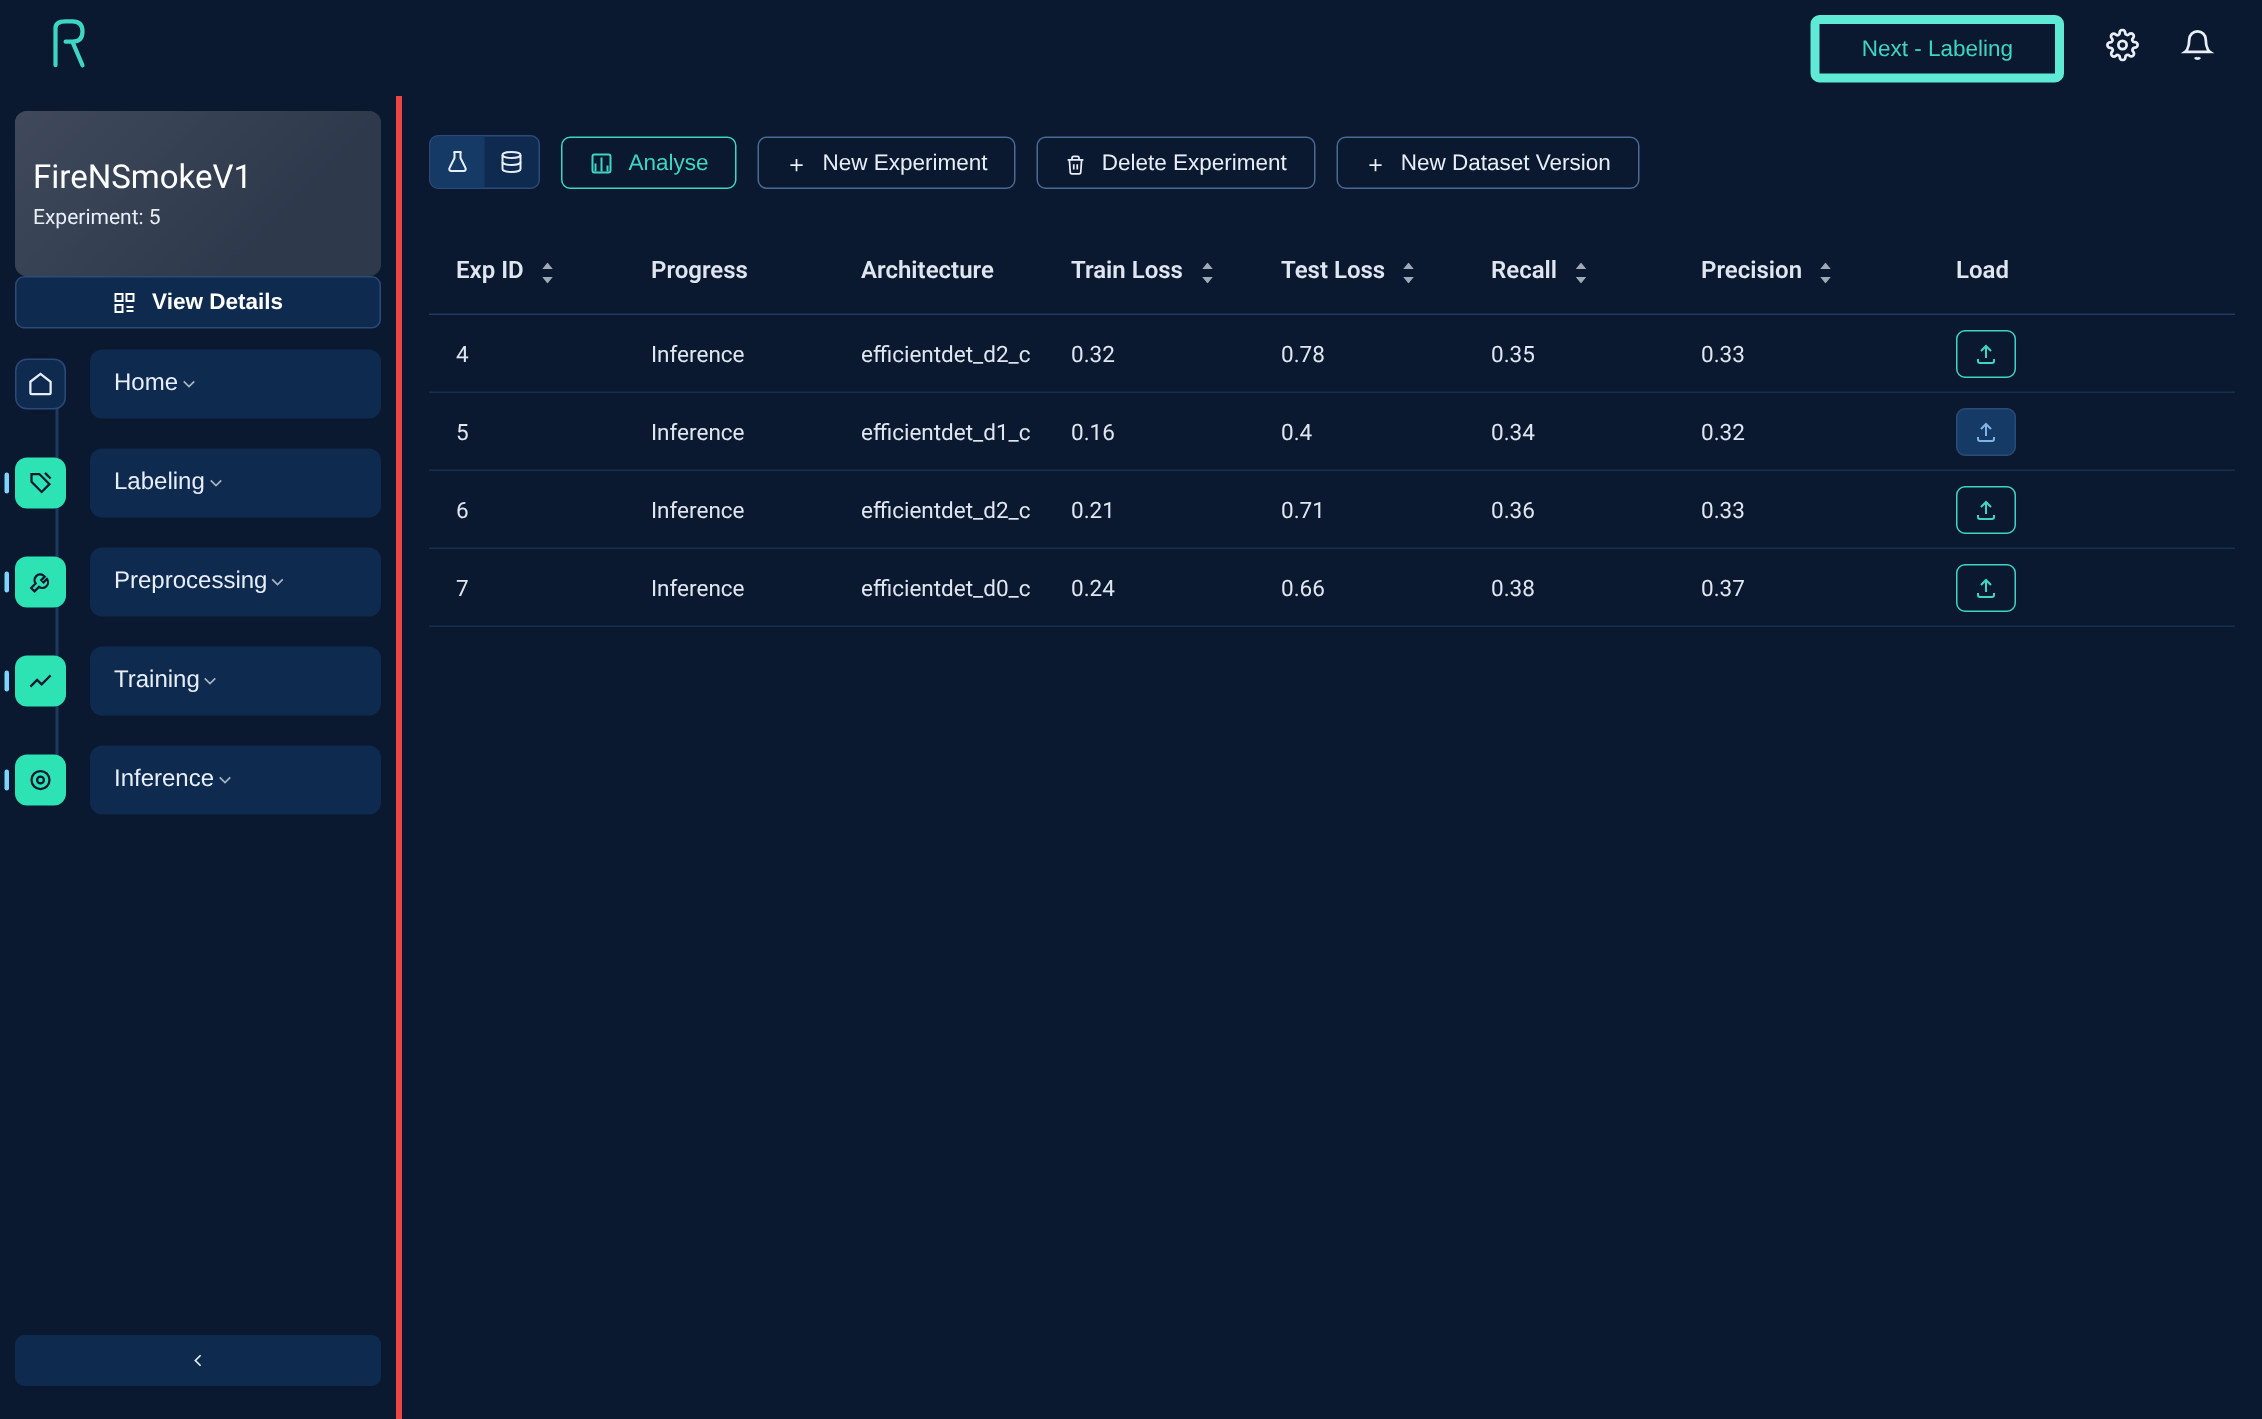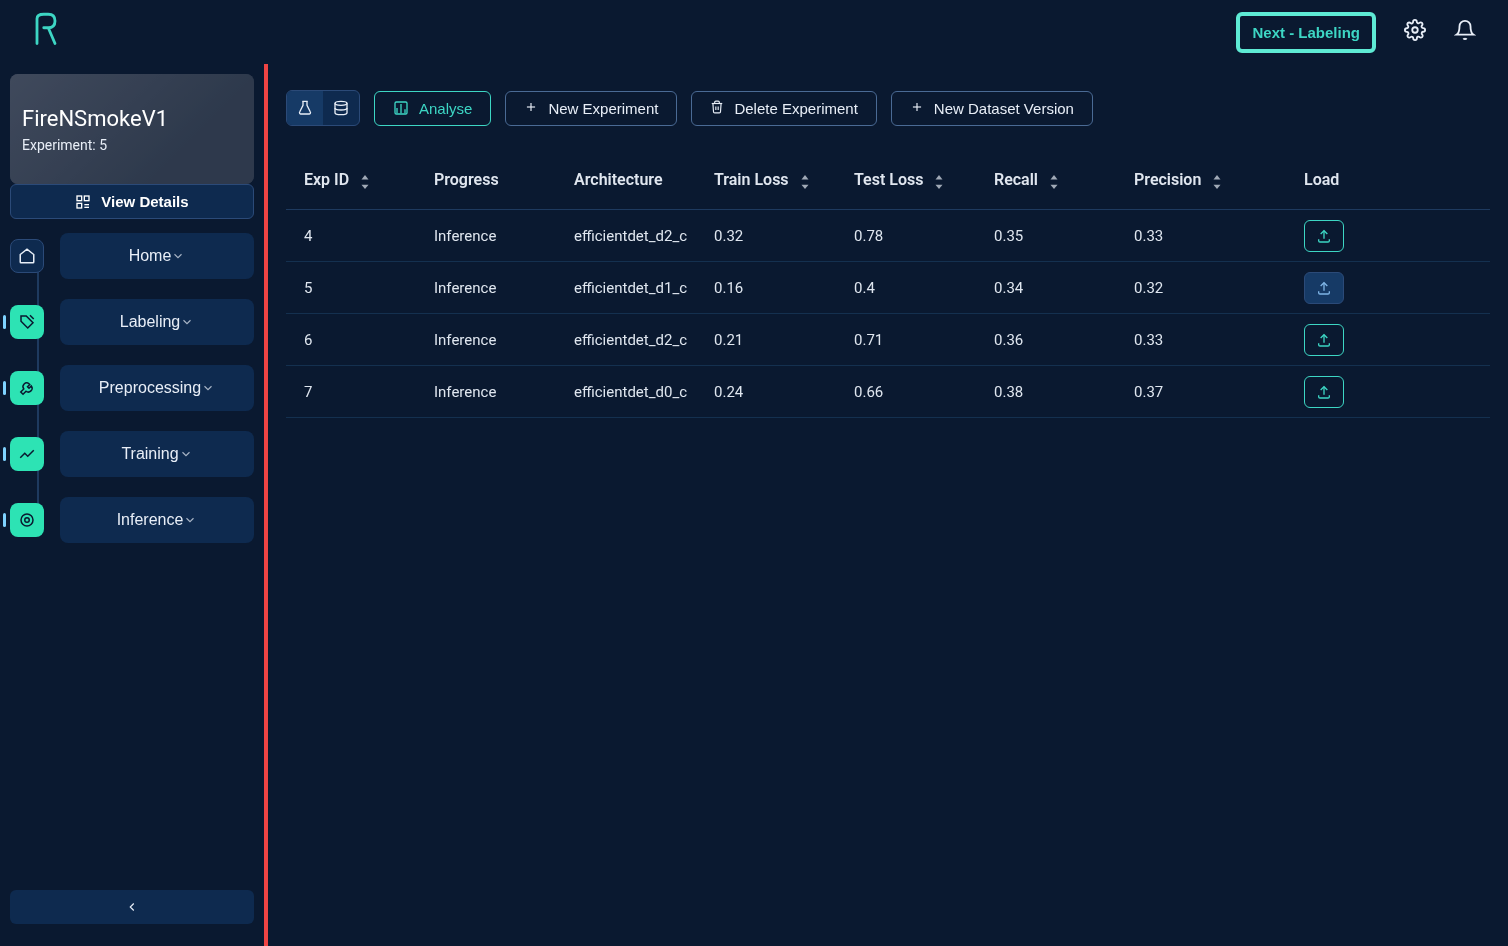--- a/index.html
+++ b/index.html
@@ -18,27 +18,27 @@
 .header {
   height: 64px;
   display: flex;
   align-items: center;
   justify-content: space-between;
   padding: 0 32px;
 }
 .logo { width: 28px; height: 36px; color: #3dd6c4; }
 .header-right { display: flex; align-items: center; gap: 28px; }
 .btn-next {
-  border: 4px solid #5eead4;
+  border: 6px solid #5eead4;
   color: #3dd6c4;
   background: transparent;
-  padding: 8px 12px;
+  padding: 8px 28px;
   border-radius: 6px;
   font-size: 15px;
-  font-weight: 700;
+  font-weight: 400;
   cursor: pointer;
 }
 .header-icon { width: 22px; height: 22px; color: #e8eef7; cursor: pointer; }
 
 
 .body { display: flex; flex: 1; min-height: 0; }
 
 
 .sidebar {
   width: 268px;
@@ -121,21 +121,21 @@
   flex: 1;
   background: #0e2a4f;
   border: none;
   color: #e8eef7;
   text-align: left;
   padding: 14px 16px;
   border-radius: 8px;
   font-size: 16px;
   display: flex;
   align-items: center;
-  justify-content: center;
+  justify-content: flex-start;
   cursor: pointer;
 }
 .nav-btn .chevron { width: 14px; height: 14px; opacity: 0.7; }
 .nav-tick {
   position: absolute;
   left: -7px;
   top: 50%;
   transform: translateY(-50%);
   width: 3px;
   height: 14px;
@@ -159,21 +159,21 @@
   cursor: pointer;
 }
 
 
 .main { flex: 1; padding: 26px 18px 0 18px; min-width: 0; }
 .toolbar { display: flex; align-items: center; gap: 14px; margin-bottom: 24px; }
 .view-toggle { display: flex; background: #0e2a4f; border-radius: 6px; overflow: hidden; border: 1px solid #2b4a78;}
 .view-toggle button { background: transparent; border: none; width: 36px; height: 34px; color: #e8eef7; cursor: pointer; display:flex; align-items:center; justify-content:center;}
 .view-toggle button.active { background: #163a66; }
 .btn {
-  display: flex; align-items: flex-start; gap: 10px;
+  display: flex; align-items: flex-end; gap: 10px;
   padding: 8px 18px; border-radius: 6px;
   font-size: 15px; font-weight: 500; cursor: pointer;
   background: transparent;
 }
 .btn-analyse { border: 1px solid #3dd6c4; color: #3dd6c4; }
 .btn-outline { border: 1px solid #4a6a94; color: #e8eef7; }
 
 
 .table { width: 100%; }
 .thead, .trow {

